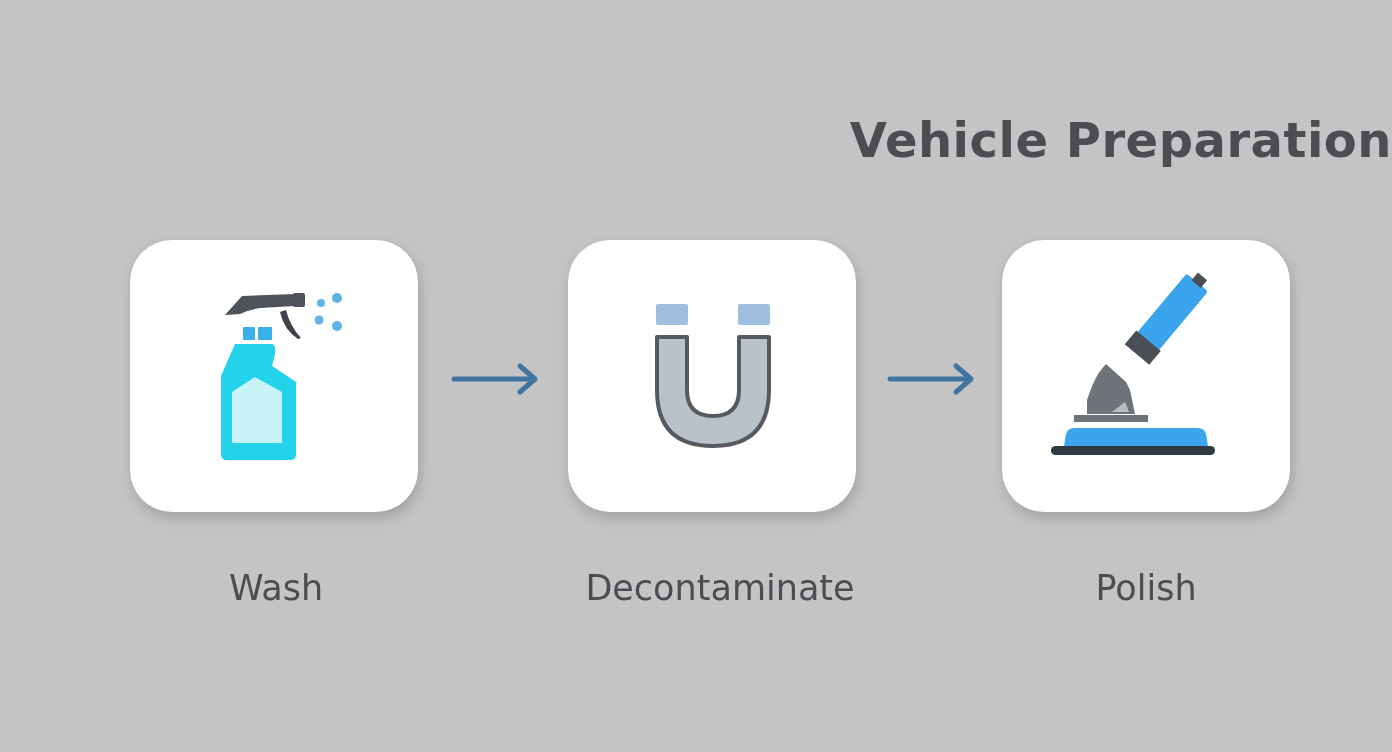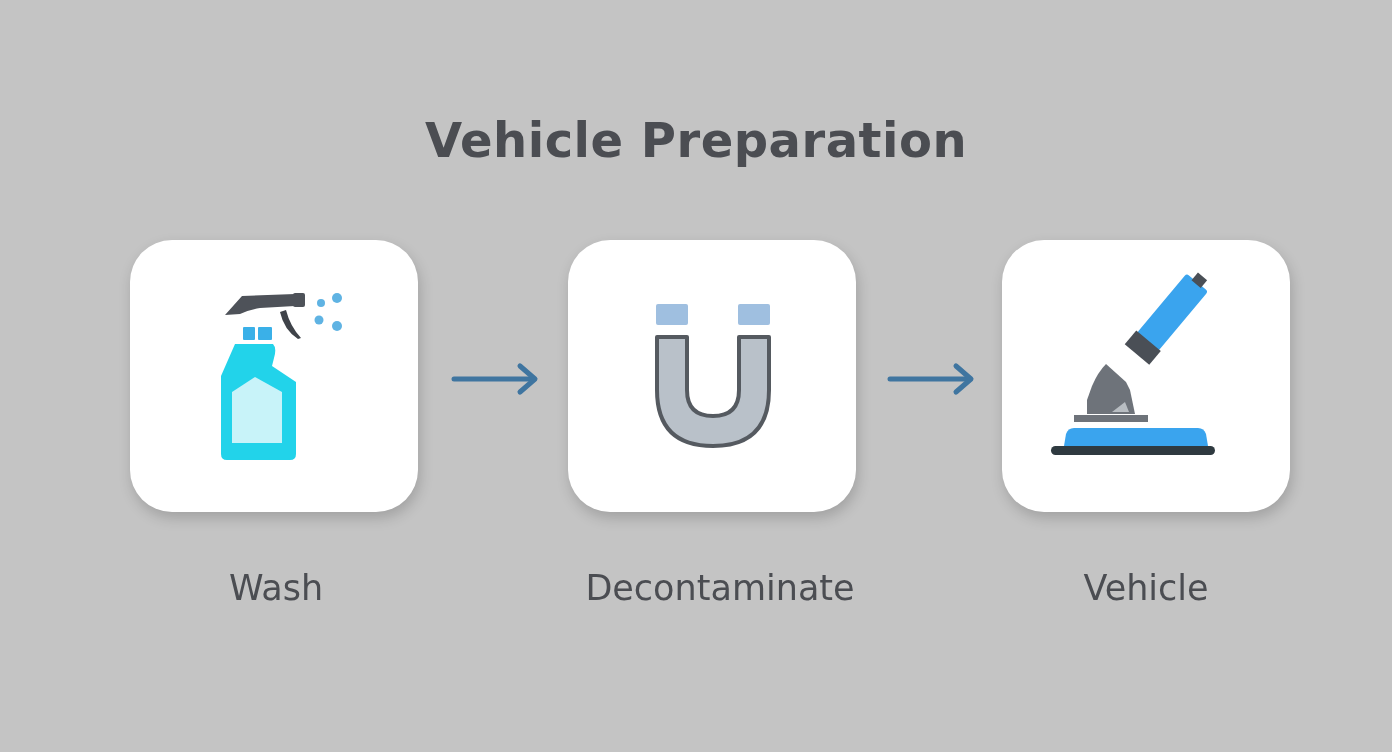--- a/index.html
+++ b/index.html
@@ -4,21 +4,21 @@
 <style>
   html, body { margin: 0; padding: 0; }
   body {
     width: 1392px; height: 752px;
     background: #c4c4c4;
     position: relative; overflow: hidden;
     font-family: "DejaVu Sans", "Liberation Sans", sans-serif;
   }
   .title {
     position: absolute; left: 0; right: 0; top: 112px;
-    text-align: center;
+    text-align: right;
     font-size: 48px; font-weight: 600;
     color: #4b4d52; letter-spacing: 0.5px;
   }
   .card {
     position: absolute; top: 240px;
     width: 288px; height: 272px;
     background: #ffffff;
     border-radius: 42px;
     box-shadow: 2px 6px 14px rgba(0,0,0,0.18);
   }
@@ -104,13 +104,13 @@
 
     <rect x="72" y="175" width="74" height="7" fill="#6e737a"></rect>
 
     <path d="M62 206 L64 194 Q66 188 72 188 L196 188 Q202 188 204 194 L206 206 Z" fill="#3aa4ee"></path>
     <rect x="49" y="206" width="164" height="9" rx="4.5" fill="#2f3a40"></rect>
   </svg>
 </div>
 
 <div id="label-wash" class="label">Wash</div>
 <div id="label-decon" class="label">Decontaminate</div>
-<div id="label-polish" class="label">Vehicle</div>
+<div id="label-polish" class="label">Polish</div>
 
 </body></html>

